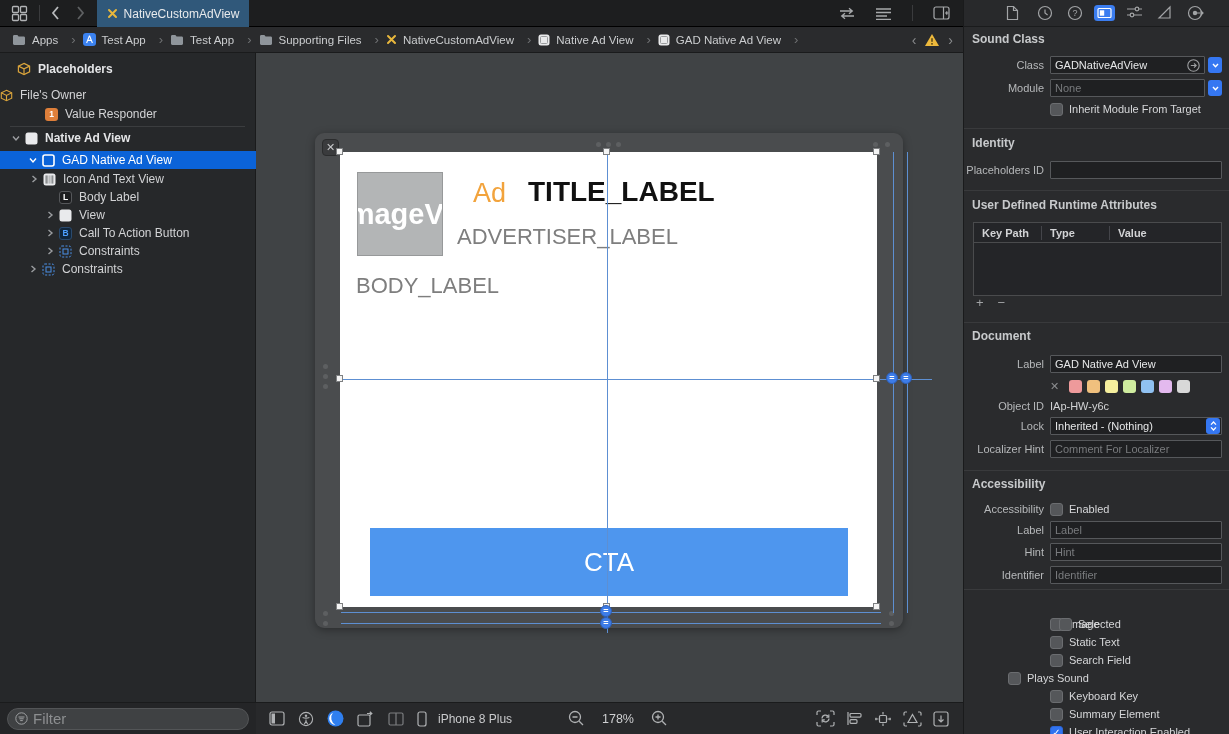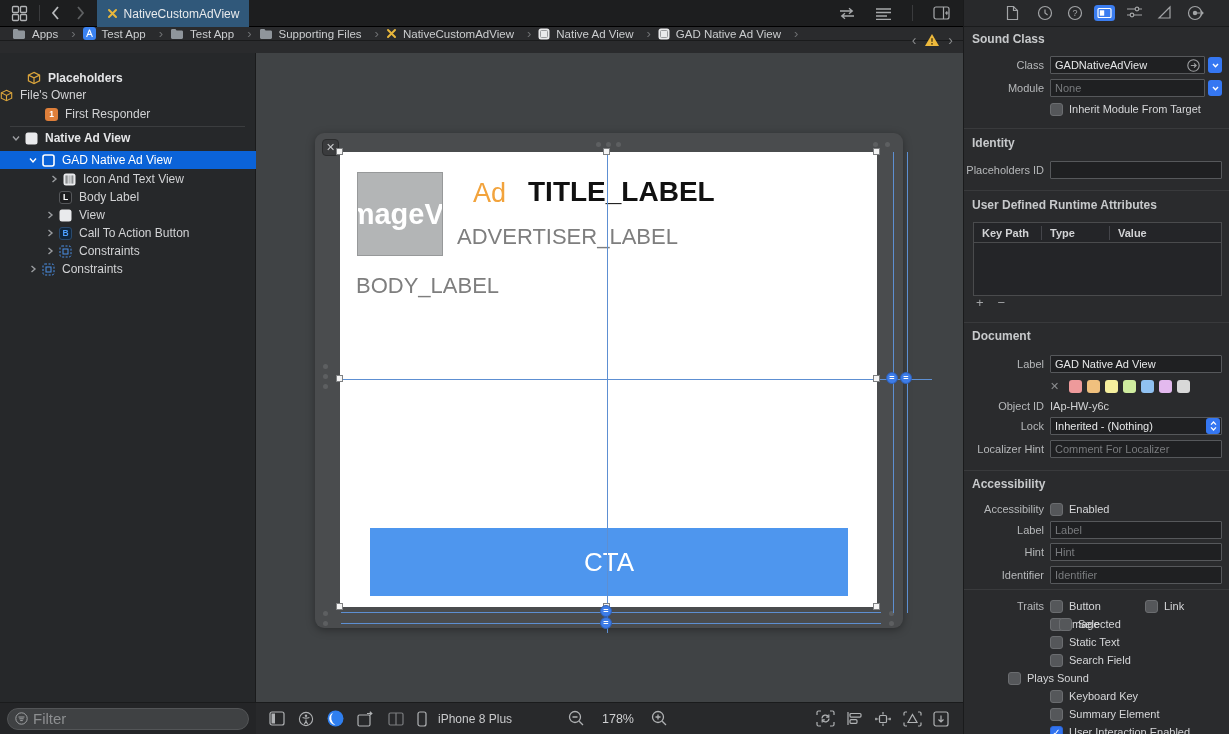--- a/index.html
+++ b/index.html
@@ -15,21 +15,21 @@
   .tab { position:absolute; left:97px; top:0; width:152px; height:27px; background:#30587a;
          display:flex; align-items:center; justify-content:center; gap:6px; }
   .tab-title { font-size:12px; color:#e8eaec; }
   .iconbtn { display:flex; align-items:center; justify-content:center; padding:0 5px; }
 
   .insp-iconbar { position:absolute; left:963px; top:0; width:266px; height:27px; background:#28292b;
                   border-left:1px solid #1a1b1c; border-bottom:1px solid #1a1b1c; }
   .insp-iconbar .iconbtn { position:absolute; top:5px; }
 
   
-  .breadcrumb { position:absolute; left:0; top:27px; width:963px; height:14px; background:#2a2b2d;
+  .breadcrumb { position:absolute; left:0; top:27px; width:963px; height:26px; background:#2a2b2d;
                 border-bottom:1px solid #1a1b1c; display:flex; align-items:center; padding-left:12px; }
   .bc-item { display:flex; align-items:center; gap:6px; font-size:11.5px; color:#cbcdcf; }
   .bc-item:not(:last-of-type)::after { content:"›"; color:#6f7173; margin:0 7px; font-size:13px; }
   .bc-nav { position:absolute; right:10px; top:0; height:26px; display:flex; align-items:center; gap:8px; }
   .bc-arrow { color:#8a8c8e; font-size:14px; }
 
   
   .sidebar { position:absolute; left:0; top:53px; width:256px; height:649px; background:#26282a;
              border-right:1px solid #1a1b1c; }
   .srow { position:absolute; left:0; width:256px; height:18px; display:flex; align-items:center;
@@ -290,21 +290,21 @@
             <path d="M8 1 15 13H1z" fill="#edb93c"></path>
             <rect x="7.3" y="5" width="1.4" height="4" rx=".7" fill="#4a3a10"></rect>
             <circle cx="8" cy="10.8" r=".9" fill="#4a3a10"></circle>
           </svg>
       </span>
       <span class="bc-arrow">›</span>
     </span>
   </div>
 
   <div class="sidebar">
-    <div class="srow bold" style="top:16px; padding-left:27px">
+    <div class="srow bold" style="top:7px; padding-left:17px">
       <span class="tic">
           <svg width="14" height="14" viewBox="0 0 14 14" fill="none" stroke="#d9a43c" stroke-width="1.2">
             <path d="M7 1.4 12.6 4.1v5.8L7 12.6 1.4 9.9V4.1z"></path>
             <path d="M1.4 4.1 7 6.9l5.6-2.8M7 6.9v5.7"></path>
           </svg>
         </span>
       <span class="lbl">Placeholders</span>
     </div>
     <div class="srow" style="top:33px; ">
       <span class="tic">
@@ -312,21 +312,21 @@
             <path d="M7 1.4 12.6 4.1v5.8L7 12.6 1.4 9.9V4.1z"></path>
             <path d="M1.4 4.1 7 6.9l5.6-2.8M7 6.9v5.7"></path>
           </svg>
         </span>
       <span class="lbl">File's Owner</span>
     </div>
     <div class="srow" style="top:52px; padding-left:45px">
       <span class="tic glyphic" style="background:#de7f3a;color:#fff">
           <span>1</span>
         </span>
-      <span class="lbl">First Responder</span>
+      <span class="lbl">Value Responder</span>
     </div>
     <div class="s-div" style="top:73px"></div>
 
     <div class="srow bold" style="top:76px; padding-left:12px">
       <span class="chev down">
           <svg width="8" height="8" viewBox="0 0 8 8" fill="none" stroke="#9b9da0" stroke-width="1.4">
             <path d="M2.5 1 6 4 2.5 7"></path>
           </svg>
         </span>
       <span class="tic">
@@ -344,21 +344,21 @@
           </svg>
         </span>
       <span class="tic">
           <svg width="13" height="13" viewBox="0 0 13 13">
             <rect x="1" y="1" width="11" height="11" rx="2" fill="none" stroke="#fff" stroke-width="1.6"></rect>
           </svg>
         </span>
       <span class="lbl">GAD Native Ad View</span>
     </div>
 
-    <div class="srow" style="top:117px; padding-left:50px">
+    <div class="srow" style="top:117px; padding-left:30px">
       <span class="chev">
           <svg width="8" height="8" viewBox="0 0 8 8" fill="none" stroke="#9b9da0" stroke-width="1.4">
             <path d="M2.5 1 6 4 2.5 7"></path>
           </svg>
         </span>
       <span class="tic">
           <svg width="13" height="13" viewBox="0 0 13 13">
             <rect x="0.5" y="0.5" width="12" height="12" rx="2.5" fill="#e9eaec"></rect>
             <rect x="2.4" y="2.4" width="2.3" height="8.2" fill="#8e9092"></rect>
             <rect x="5.4" y="2.4" width="2.3" height="8.2" fill="#b9bbbd"></rect>
@@ -694,29 +694,20 @@
     <div class="irow" style="top:516px">
       <span class="ilbl">Hint</span>
       <input class="fld" placeholder="Hint" style="">
     </div>
     <div class="irow" style="top:539px">
       <span class="ilbl">Identifier</span>
       <input class="fld" placeholder="Identifier" style="">
     </div>
     <div class="idiv" style="top:562px"></div>
 
-    <div class="irow" style="top:570px">
-      <span class="ilbl">Traits</span>
-      <span class="cb"></span>
-      <span class="cblbl">Button</span>
-      <span class="traitcol2">
-          <span class="cb"></span>
-      <span class="cblbl">Link</span>
-        </span>
-    </div>
     <div class="irow" style="top:588px; padding-left:86px">
       <span class="cb"></span>
       <span class="cblbl">Image</span>
       <span class="traitcol2" style="left:95px">
           <span class="cb"></span>
       <span class="cblbl">Selected</span>
         </span>
     </div>
     <div class="irow" style="top:606px; padding-left:86px">
       <span class="cb"></span>

